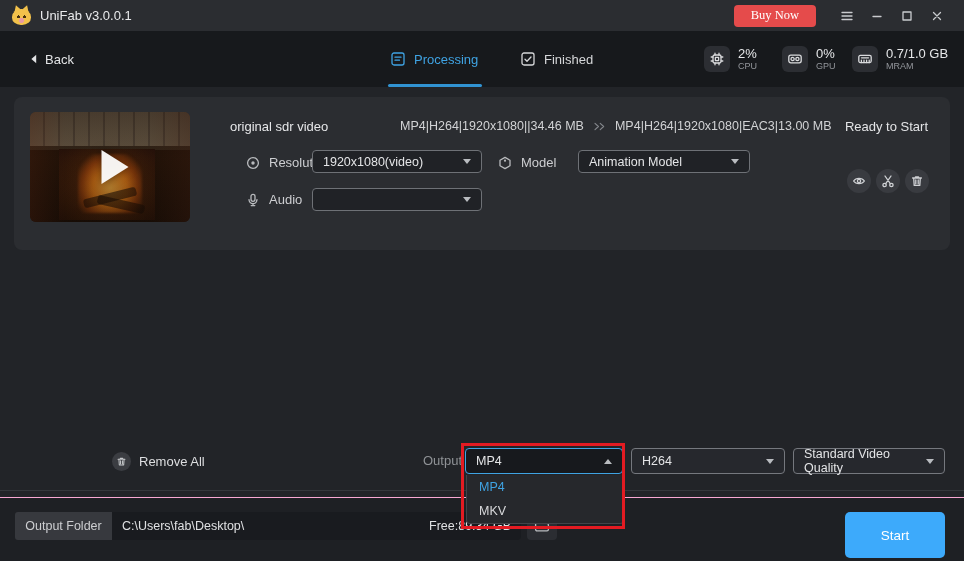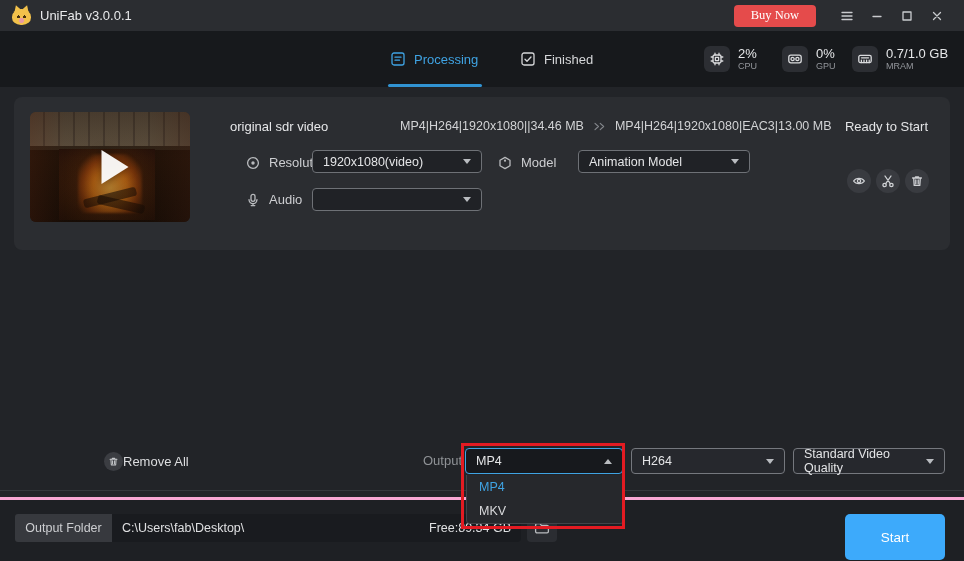--- a/index.html
+++ b/index.html
@@ -84,38 +84,38 @@
   .sel-resolution{left:298px;top:53px;width:170px;}
   .sel-model{left:564px;top:53px;width:172px;}
   .sel-audio{left:298px;top:91px;width:170px;}
   .row-actions{position:absolute;right:21px;top:72px;display:flex;gap:5px;}
   .act{width:24px;height:24px;border-radius:50%;background:#393b40;color:#cfd1d4;
     display:flex;align-items:center;justify-content:center;cursor:pointer;}
 
   
   .add-files{position:absolute;left:22px;top:448px;height:26px;display:flex;align-items:center;gap:8px;
     color:#dddee0;cursor:pointer;margin-top:46px;}
-  .remove-all{position:absolute;left:104px;top:448px;height:26px;display:flex;align-items:center;gap:0;
+  .remove-all{position:absolute;left:112px;top:448px;height:26px;display:flex;align-items:center;gap:8px;
     color:#dddee0;cursor:pointer;}
   .mini-circle{width:19px;height:19px;border-radius:50%;background:#3b3d42;color:#c6c8cb;
     display:flex;align-items:center;justify-content:center;}
   .output-label{position:absolute;left:423px;top:448px;line-height:26px;color:#8f9296;font-size:13px;}
   .sel-format{left:465px;top:448px;width:158px;height:26px;border-color:#3fa3e3;background:#17191d;}
   .sel-codec{left:631px;top:448px;width:154px;height:26px;background:#26282d;border-color:#75787e;}
   .sel-quality{left:793px;top:448px;width:152px;height:26px;background:#26282d;border-color:#75787e;}
   .format-options{position:absolute;left:466px;top:475px;width:156px;background:#26282c;
     border:1px solid #41444a;border-top:none;border-radius:0 0 4px 4px;z-index:5;}
   .format-options .opt{height:24px;line-height:24px;padding-left:12px;font-size:12.5px;color:#d8d9db;cursor:pointer;}
   .format-options .opt.selected{color:#3fa3e3;}
   .annotation{position:absolute;left:461px;top:443px;width:158px;height:80px;border:3px solid #e31b22;
     z-index:8;pointer-events:none;}
 
   
   .divider{position:absolute;left:0;top:490px;width:964px;height:1px;background:#35383c;}
-  .footer{position:absolute;left:0;top:497px;width:964px;height:64px;background:#1e2024;border-top:3px solid #f9a8d4;box-sizing:border-box;}
+  .footer{position:absolute;left:0;top:497px;width:964px;height:64px;background:#1e2024;border-top:1px solid #f9a8d4;box-sizing:border-box;}
   .of-btn{position:absolute;left:15px;top:14px;width:97px;height:28px;background:#37393e;color:#cdced1;
     border-radius:3px 0 0 3px;display:flex;align-items:center;justify-content:center;font-size:12.5px;cursor:pointer;}
   .path-field{position:absolute;left:112px;top:14px;width:409px;height:28px;background:#191b1f;
     border-radius:0 4px 4px 0;display:flex;align-items:center;padding:0 10px;box-sizing:border-box;cursor:text;}
   .path-text{flex:1;font-size:12.5px;color:#dfe0e2;white-space:nowrap;overflow:hidden;}
   .free-text{font-size:12.5px;color:#dfe0e2;white-space:nowrap;}
   .folder-btn{position:absolute;left:527px;top:13px;width:30px;height:29px;border-radius:4px;background:#2b2d32;
     color:#b9bbbe;display:flex;align-items:center;justify-content:center;cursor:pointer;}
   .start-btn{position:absolute;right:19px;top:14px;width:100px;height:46px;border-radius:5px;background:#3daafb;
     color:#fff;font-size:13.5px;display:flex;align-items:center;justify-content:center;cursor:pointer;}
@@ -146,20 +146,26 @@
         </svg>
     </div>
     <div class="winbtn">
       <svg class="ic" width="12" height="12" viewBox="0 0 12 12">
           <path d="M2.5 2.5l7 7M9.5 2.5l-7 7"></path>
         </svg>
     </div>
   </header>
 
   <nav class="navbar">
+    <div class="back">
+      <svg width="8" height="10" viewBox="0 0 8 10">
+          <path d="M6.2 0.8v8.4L1.4 5z" fill="currentColor"></path>
+        </svg>
+      <span>Back</span>
+    </div>
 
     <div class="tab tab-processing">
       <span>
         <svg class="ic" width="16" height="16" viewBox="0 0 16 16">
             <rect x="2" y="2" width="12" height="12" rx="2"></rect>
             <path d="M5 6.2h6M5 9.2h4.5"></path>
           </svg>
       </span>
       <span>Processing</span>
     </div>

